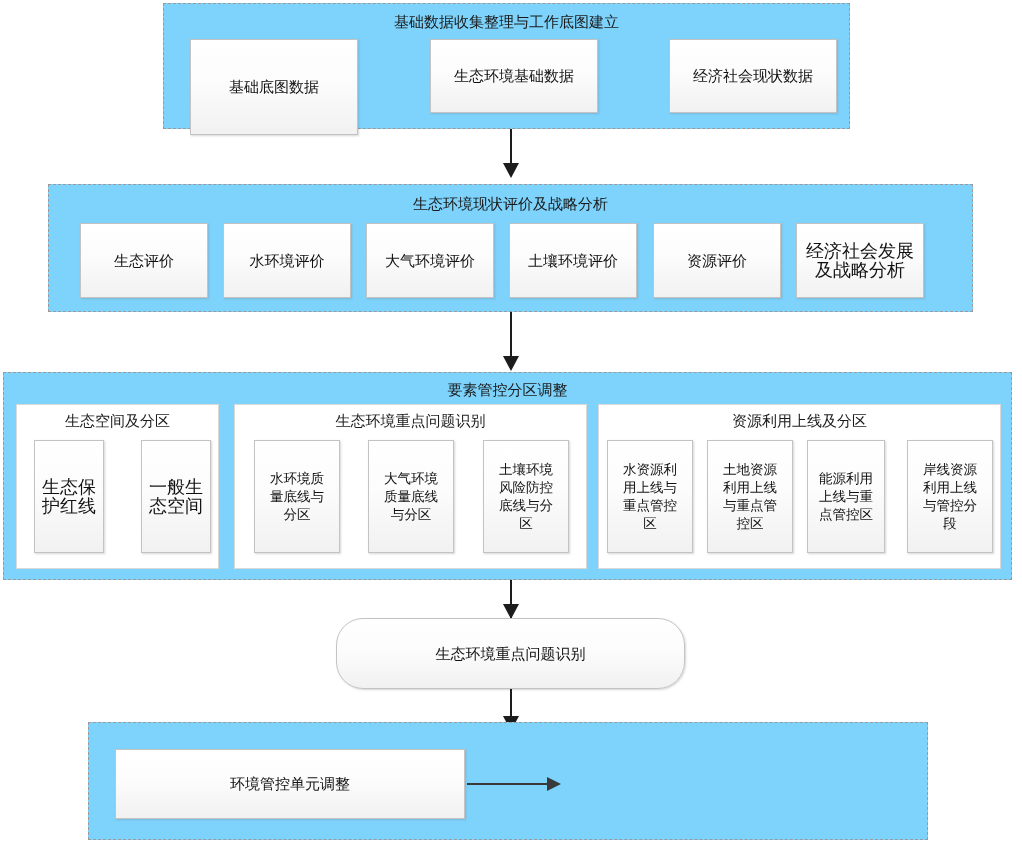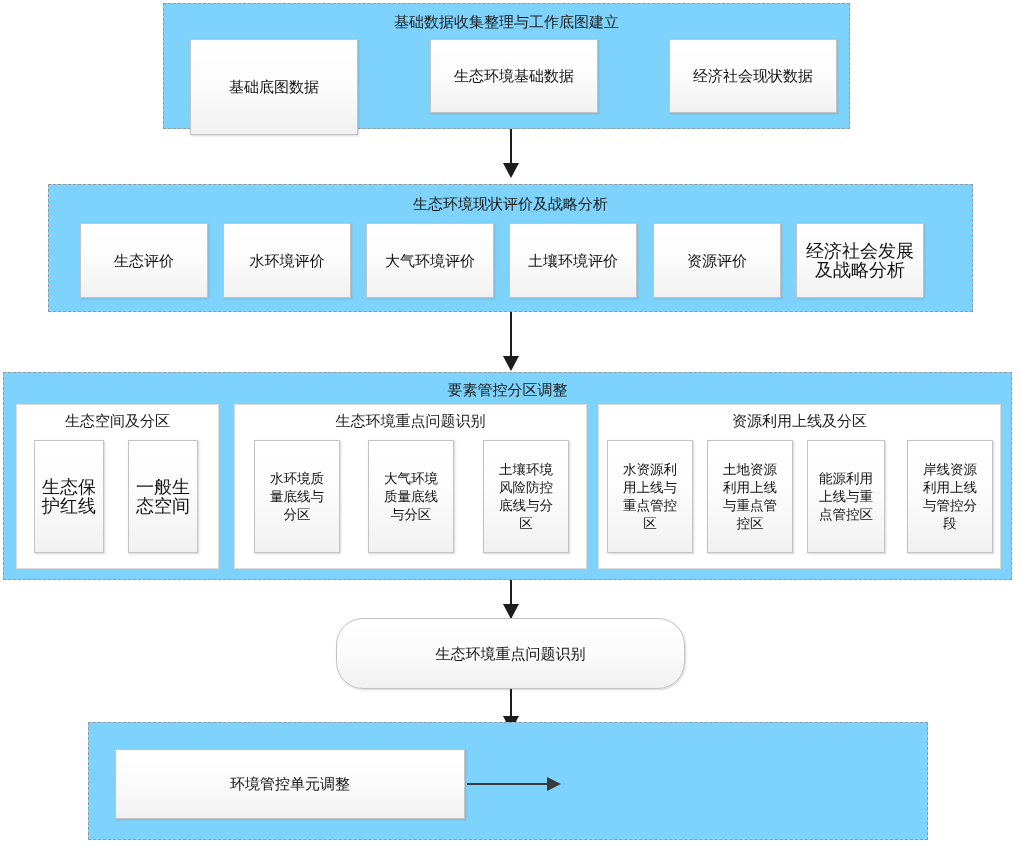--- a/index.html
+++ b/index.html
@@ -162,21 +162,21 @@
 
   <div class="group" style="left:3px; top:372px; width:1009px; height:208px;">
     <div class="group-title" style="top:8px;">要素管控分区调整</div>
 
     <div class="subpanel" style="left:12px; top:31px; width:203px; height:165px;">
       <div class="subpanel-title" style="top:7px;">生态空间及分区</div>
       <div class="node small" style="left:17px; top:35px; width:70px; height:113px;">
         <span class="node-label">生态保
 护红线</span>
       </div>
-      <div class="node small" style="left:111px; top:35px; width:70px; height:113px;">
+      <div class="node small" style="left:124px; top:35px; width:70px; height:113px;">
         <span class="node-label">一般生
 态空间</span>
       </div>
     </div>
 
     <div class="subpanel" style="left:230px; top:31px; width:353px; height:165px;">
       <div class="subpanel-title" style="top:7px;">生态环境重点问题识别</div>
       <div class="node tiny" style="left:19px; top:35px; width:86px; height:113px;">
         <span class="node-label">水环境质
 量底线与

